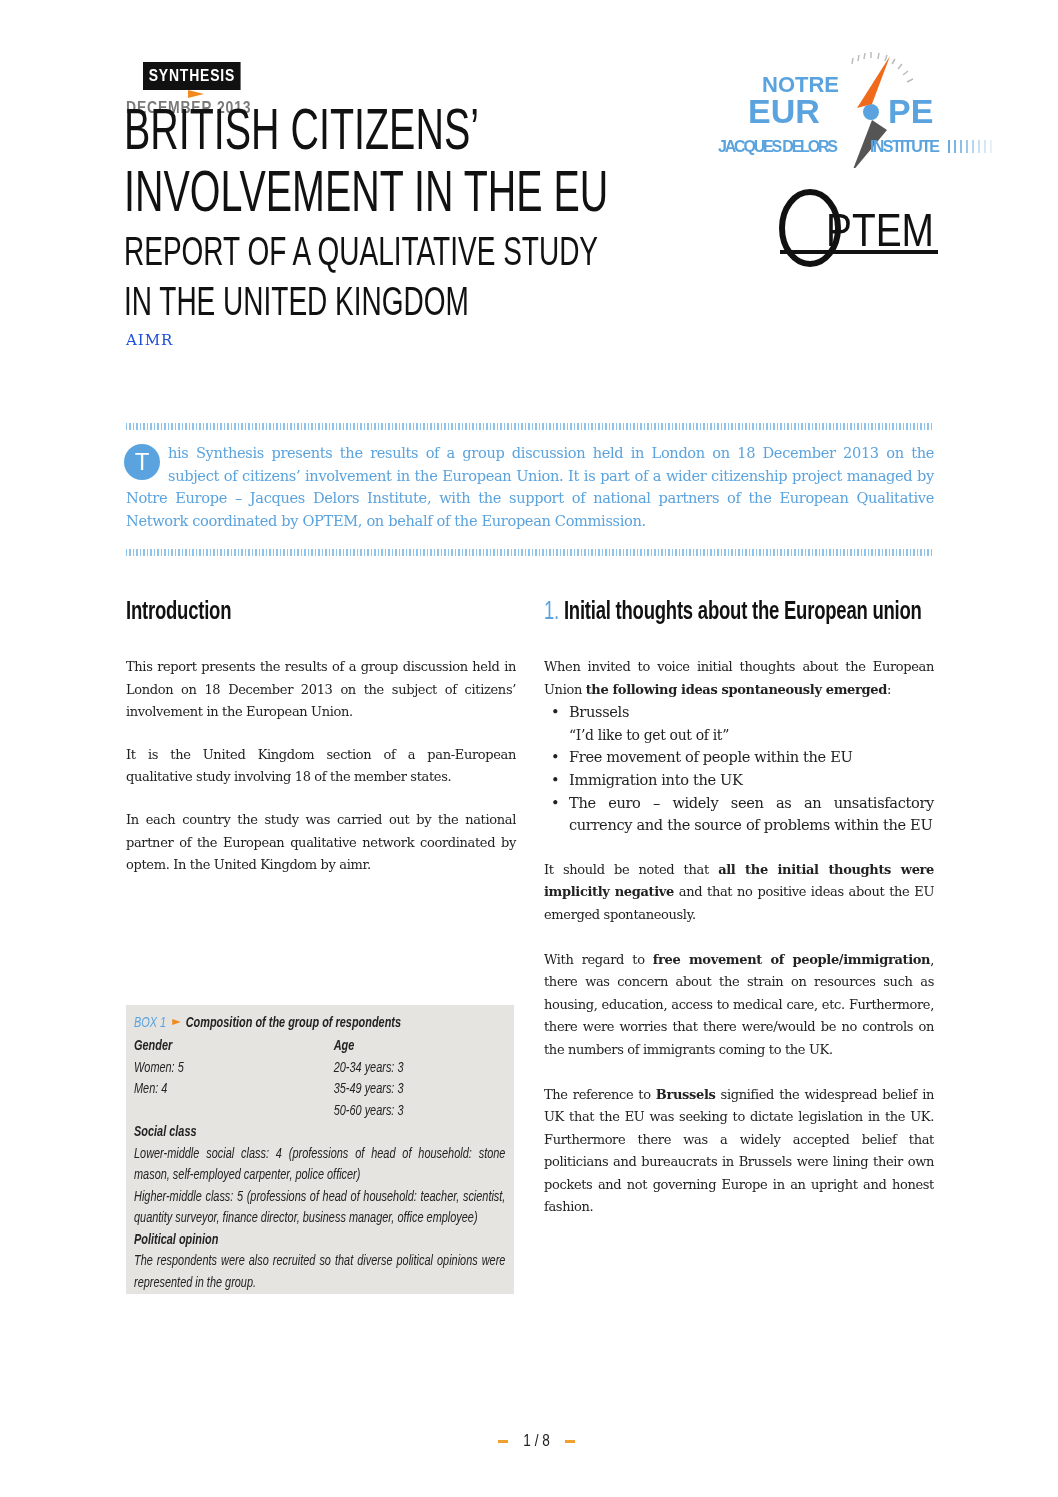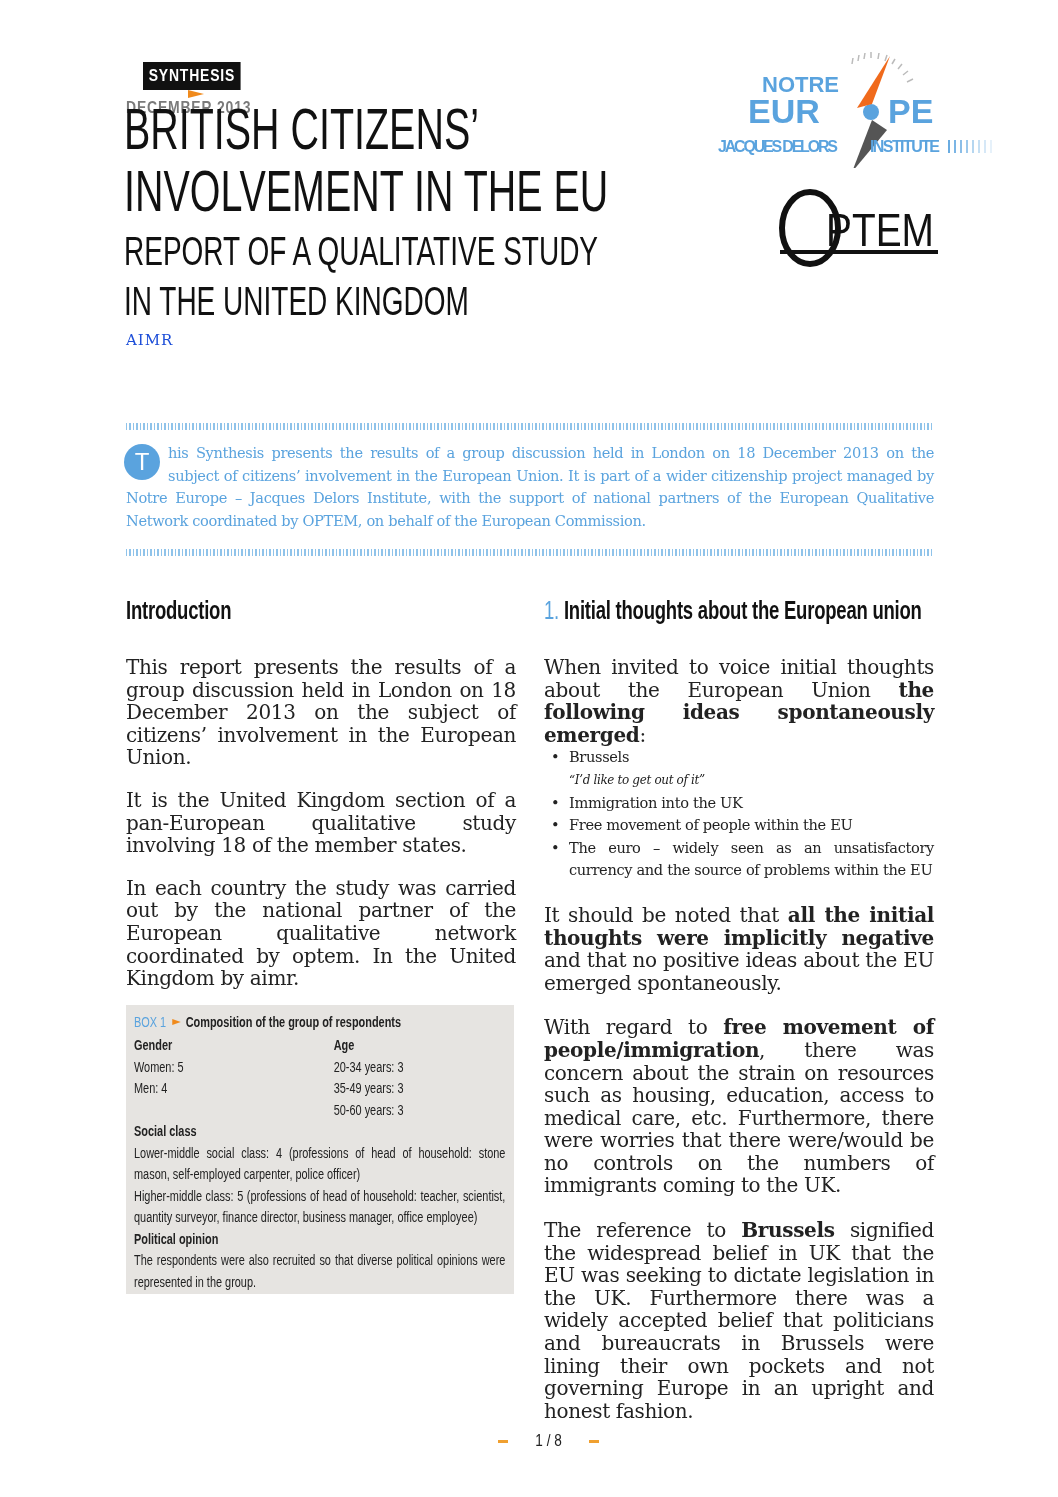--- a/index.html
+++ b/index.html
@@ -33,44 +33,44 @@
     .dropcap { float: left; width: 36px; height: 36px; border-radius: 50%; background: #5aa3de; color: #fff;
       font-family: "Liberation Sans", sans-serif; font-size: 24px; line-height: 36px; text-align: center; margin: 2px 8px 0 -2px; }
 
     
     .col { position: absolute; top: 596px; width: 390px; }
     .col.left { left: 126px; }
     .col.right { left: 544px; }
     .h2 { font-family: "Liberation Sans", sans-serif; font-weight: bold; font-size: 25px; color: #111; white-space: nowrap;
       transform: scaleX(0.74); transform-origin: left top; height: 32px; letter-spacing: -0.3px; }
     .h2 .num { color: #5aa3de; font-weight: normal; }
-    .p { font-size: 20px; line-height: 22.6px; text-align: justify; color: #222; letter-spacing: -0.35px; margin-top: 20px; }
+    .p { font-size: 13px; line-height: 22.6px; text-align: justify; color: #222; letter-spacing: -0.35px; margin-top: 20px; }
     .p.first { margin-top: 28px; }
     .p b { font-weight: bold; }
     ul.bullets { list-style: none; font-size: 14.6px; line-height: 22.6px; letter-spacing: -0.35px; }
     ul.bullets li { position: relative; padding-left: 25px; text-align: justify; }
     ul.bullets li::before { content: "•"; position: absolute; left: 7px; top: 0; }
-    .quote { font-style: italic; padding-left: 25px; font-size: 12px; line-height: 22.6px; letter-spacing: -0.35px; }
-
-    
-    .box { position: absolute; left: 126px; top: 1005px; width: 388px; height: 289px; background: #e6e4e1; padding: 6px 8px; }
+    .quote { padding-left: 25px; font-size: 14px; line-height: 22.6px; letter-spacing: -0.35px; }
+
+    
+    .box { position: absolute; left: 126px; top: 1005px; width: 388px; height: 289px; background: #e6e4e1; padding: 6px 8px; font-style: italic; }
     .box .cond-txt { font-family: "Liberation Sans", sans-serif; font-size: 14px; line-height: 21.5px; color: #222;
       transform: scaleX(0.78); transform-origin: left top; width: 128%; }
     .box-title { font-size: 14px; line-height: 22px; white-space: nowrap; }
     .box-label { color: #5aa3de; }
     .box-arrow { display: inline-block; width: 0; height: 0; border-left: 11px solid #f08a1c; border-top: 3px solid transparent; border-bottom: 3px solid transparent; margin: 0 6px 2px 8px; vertical-align: middle; }
     .box-title b { font-weight: bold; }
     .twocol { display: flex; margin-top: 2px; }
     .twocol .c1 { width: 256px; }
     .twocol .c2 { flex: 1; }
     .bh { font-weight: bold; }
     .justify { text-align: justify; }
 
     
-    .pager { position: absolute; left: 498px; top: 1430px; height: 22px; display: flex; align-items: center; gap: 24px; }
+    .pager { position: absolute; left: 498px; top: 1430px; height: 22px; display: flex; align-items: center; gap: 12px; }
     .pager .dash { width: 10px; height: 3px; background: #f0a030; }
     .pager .pn { font-family: "Liberation Sans", sans-serif; font-size: 17px; color: #222; transform: scaleX(0.8); }
   </style>
 </head>
 <body>
 
 <div class="tagline">
   <span class="tag-synth">SYNTHESIS</span>
   <span class="tag-arrow"></span>
   <span class="tag-date">DECEMBER 2013</span>
@@ -169,22 +169,22 @@
     <span>Initial thoughts about the European union</span>
   </div>
   <p class="p first">
     <span>When invited to voice initial thoughts about the European Union </span><b>the following ideas spontaneously emerged</b><span>:</span>
   </p>
   <ul class="bullets">
     <li>Brussels</li>
   </ul>
   <div class="quote">“I’d like to get out of it”</div>
   <ul class="bullets">
+    <li>Free movement of people within the EU</li>
     <li>Immigration into the UK</li>
-    <li>Free movement of people within the EU</li>
     <li>The euro – widely seen as an unsatisfactory currency and the source of problems within the EU</li>
   </ul>
   <p class="p" style="margin-top:22px;">
     <span>It should be noted that </span><b>all the initial thoughts were implicitly negative</b><span> and that no positive ideas about the EU emerged spontaneously.</span>
   </p>
   <p class="p" style="margin-top:22px;">
     <span>With regard to </span><b>free movement of people/immigration</b><span>, there was concern about the strain on resources such as housing, education, access to medical care, etc. Furthermore, there were worries that there were/would be no controls on the numbers of immigrants coming to the UK.</span>
   </p>
   <p class="p" style="margin-top:22px;">
     <span>The reference to </span><b>Brussels</b><span> signified the widespread belief in UK that the EU was seeking to dictate legislation in the UK. Furthermore there was a widely accepted belief that politicians and bureaucrats in Brussels were lining their own pockets and not governing Europe in an upright and honest fashion.</span>

